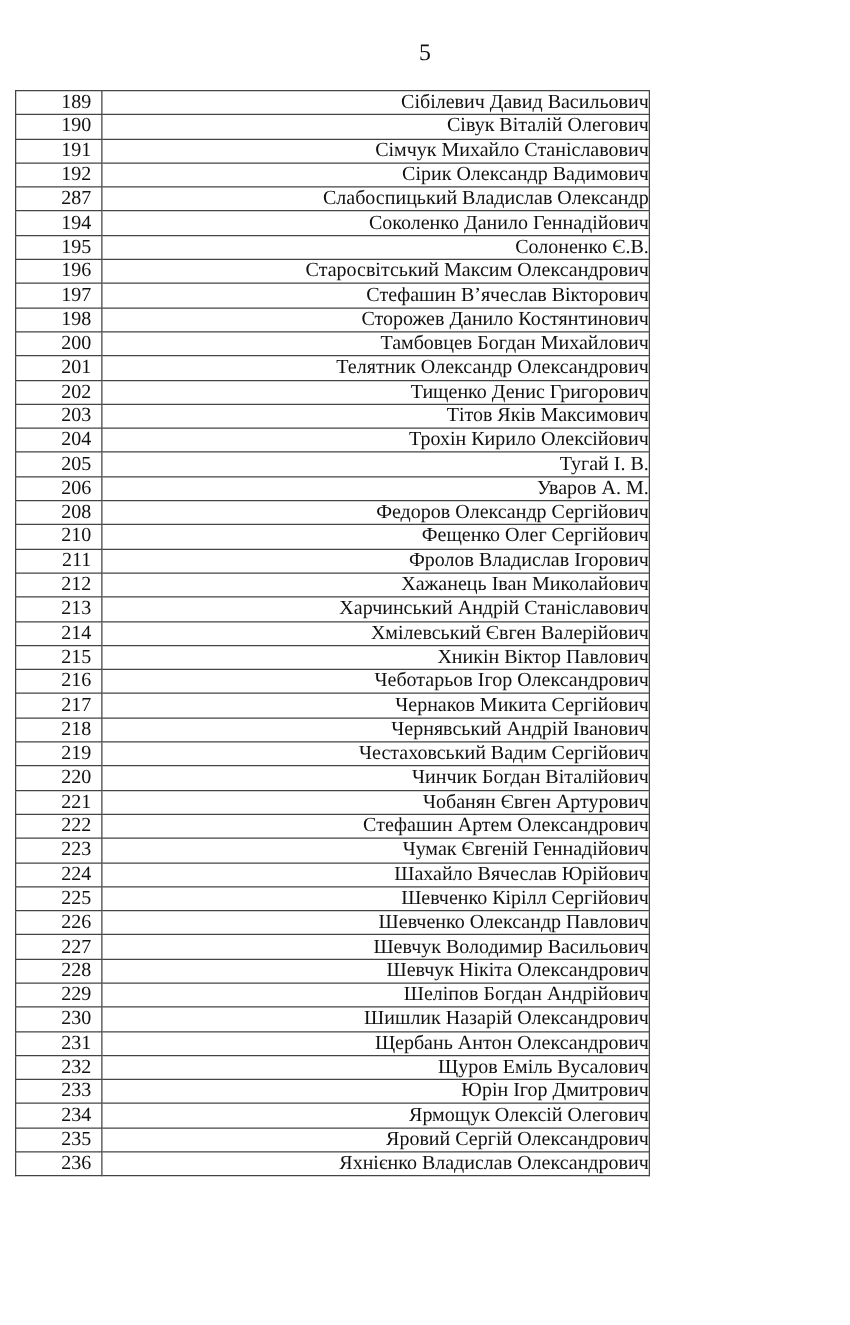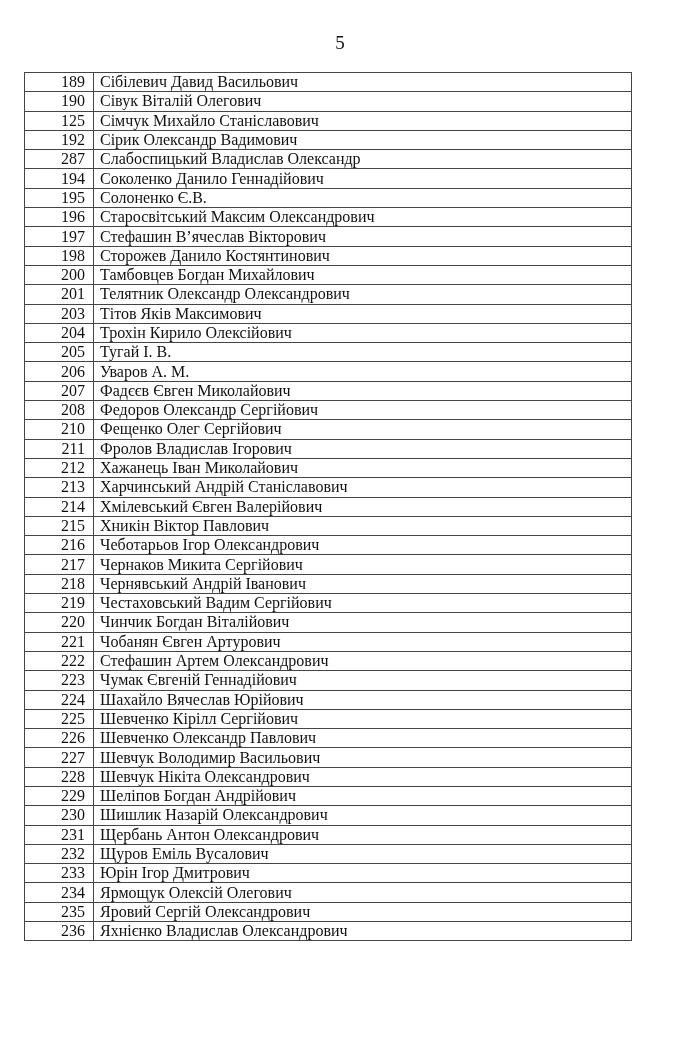--- a/index.html
+++ b/index.html
@@ -1,43 +1,43 @@
 <!DOCTYPE html>
 <html><head>
   <meta charset="utf-8">
   <style>
     html, body { margin: 0; padding: 0; background: #ffffff; }
     body { width: 680px; height: 1060px; position: relative; overflow: hidden;
            font-family: "Liberation Serif", "DejaVu Serif", serif; color: #111; }
     .page-number { position: absolute; top: 32px; left: 0; width: 680px; text-align: center;
                    font-size: 19px; }
-    table { position: absolute; top: 72px; left: 24px; width: 608px; border-collapse: collapse;
+    table { position: absolute; top: 72px; left: 12px; width: 508px; border-collapse: collapse;
             table-layout: fixed; }
     td { border: 1.5px solid #444; height: 18.3px; padding: 0; font-size: 16px; line-height: 18px;
          white-space: nowrap; overflow: hidden; }
     td.num { width: 60px; text-align: right; padding-right: 8px; }
-    td.name { padding-left: 6px; }
+    td.name { padding-left: 6px; text-align: right; }
   </style>
 </head>
 <body>
 
 <div class="page-number">5</div>
 
 <table>
   <tbody id="tbody">
       <tr>
         <td class="num">189</td>
         <td class="name">Сібілевич Давид Васильович</td>
       </tr>
       <tr>
         <td class="num">190</td>
         <td class="name">Сівук Віталій Олегович</td>
       </tr>
       <tr>
-        <td class="num">125</td>
+        <td class="num">191</td>
         <td class="name">Сімчук Михайло Станіславович</td>
       </tr>
       <tr>
         <td class="num">192</td>
         <td class="name">Сірик Олександр Вадимович</td>
       </tr>
       <tr>
         <td class="num">287</td>
         <td class="name">Слабоспицький Владислав Олександр</td>
       </tr>
@@ -63,38 +63,38 @@
       </tr>
       <tr>
         <td class="num">200</td>
         <td class="name">Тамбовцев Богдан Михайлович</td>
       </tr>
       <tr>
         <td class="num">201</td>
         <td class="name">Телятник Олександр Олександрович</td>
       </tr>
       <tr>
+        <td class="num">202</td>
+        <td class="name">Тищенко Денис Григорович</td>
+      </tr>
+      <tr>
         <td class="num">203</td>
         <td class="name">Тітов Яків Максимович</td>
       </tr>
       <tr>
         <td class="num">204</td>
         <td class="name">Трохін Кирило Олексійович</td>
       </tr>
       <tr>
         <td class="num">205</td>
         <td class="name">Тугай І. В.</td>
       </tr>
       <tr>
         <td class="num">206</td>
         <td class="name">Уваров А. М.</td>
-      </tr>
-      <tr>
-        <td class="num">207</td>
-        <td class="name">Фадєєв Євген Миколайович</td>
       </tr>
       <tr>
         <td class="num">208</td>
         <td class="name">Федоров Олександр Сергійович</td>
       </tr>
       <tr>
         <td class="num">210</td>
         <td class="name">Фещенко Олег Сергійович</td>
       </tr>
       <tr>

